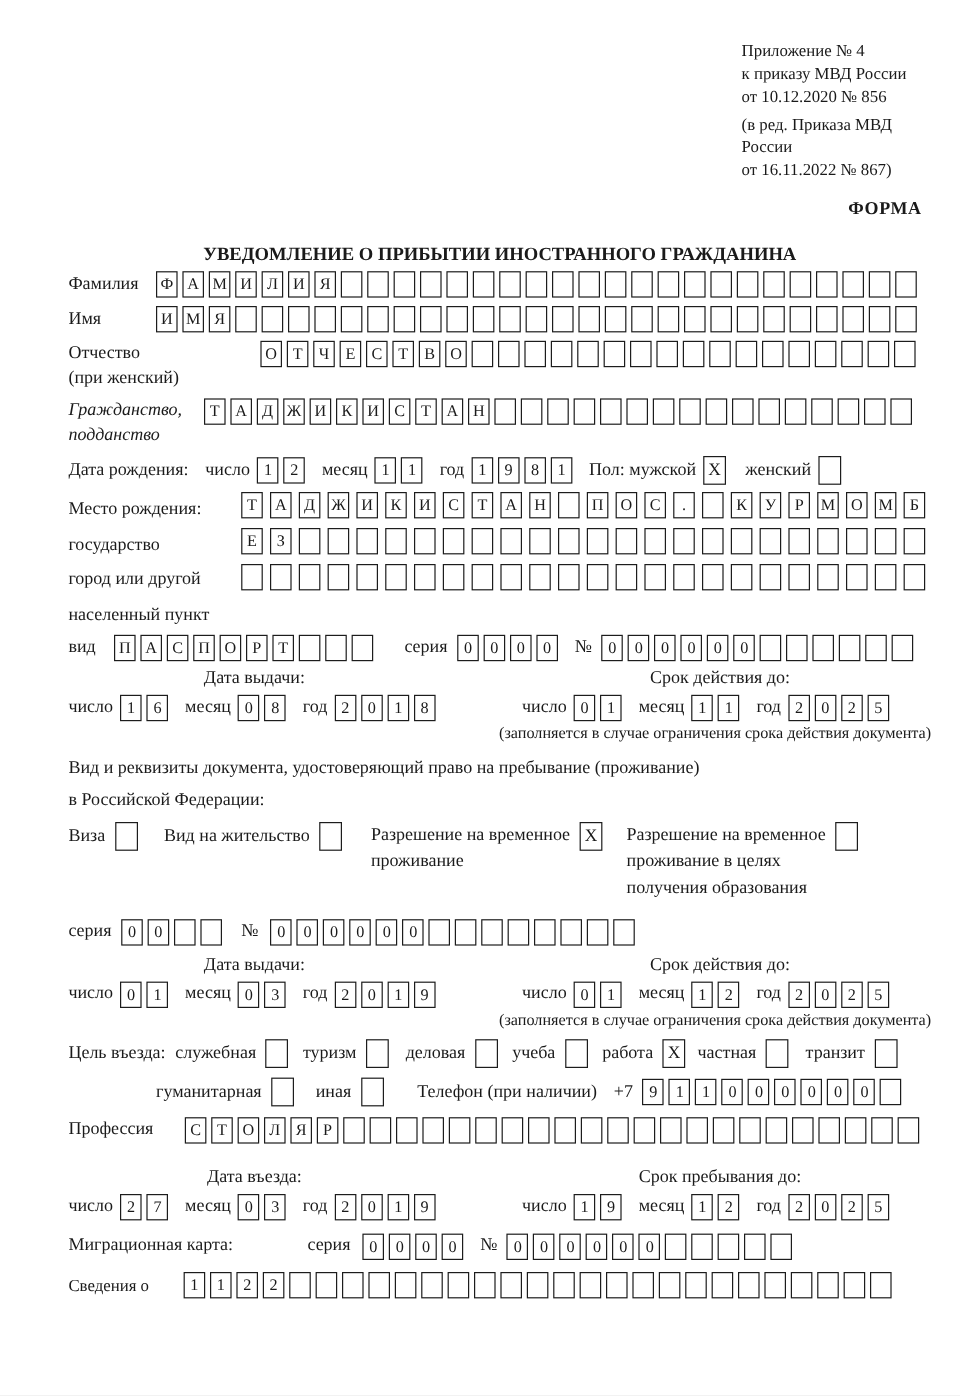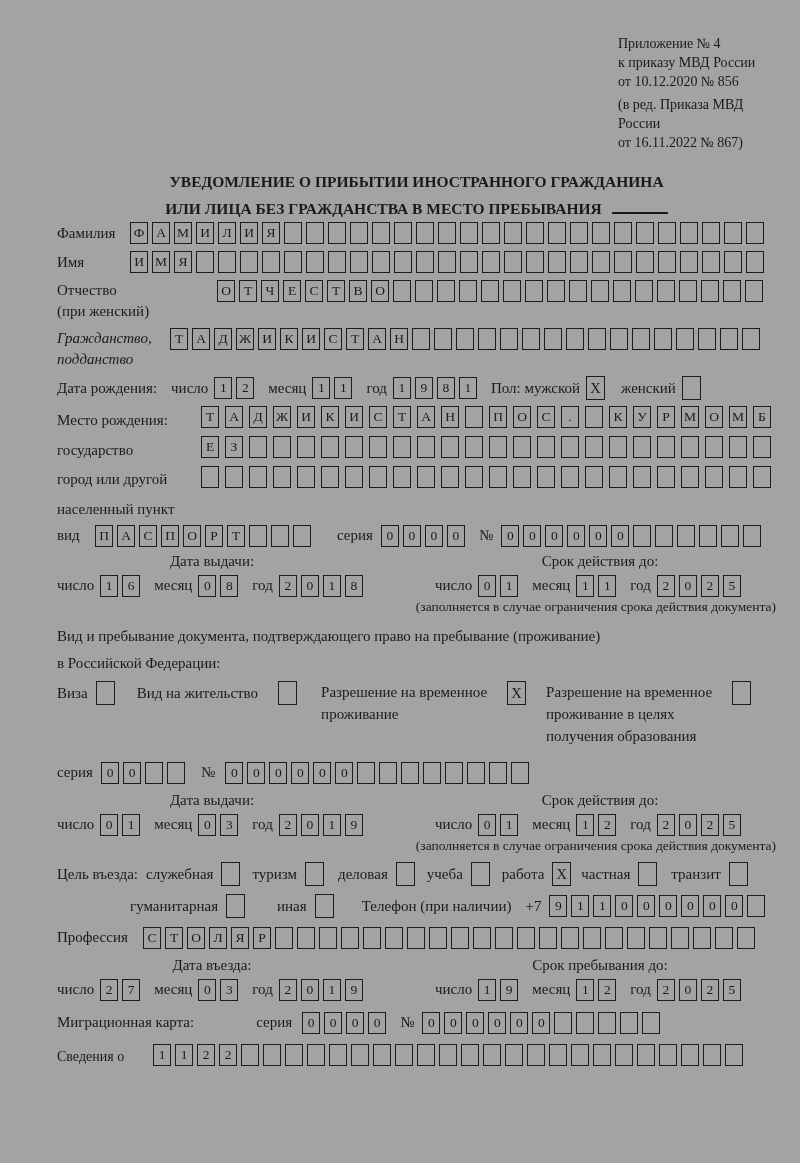--- a/index.html
+++ b/index.html
@@ -1,17 +1,17 @@
 <!DOCTYPE html>
 <html><head>
 <meta charset="utf-8">
 <style>
   html,body{margin:0;padding:0;background:#e8e8e8;}
   .page{
-    width:800px;height:1163px;background:#a3a3a3;color:#1a1a1a;
+    width:800px;height:1163px;background:#ffffff;color:#1a1a1a;
     font-family:"Liberation Serif","DejaVu Serif",serif;font-size:15px;
     box-sizing:border-box;padding:34px 24px 8px 57px;overflow:hidden;position:relative;
   }
   
   .hdr{margin-left:561px;line-height:19px;font-size:14px;}
   .hdr .gap-top{margin-top:4px;}
   .forma{font-weight:bold;font-size:15px;text-align:right;margin:14px 8px 0 0;letter-spacing:.5px;}
   
   .title{text-align:center;font-weight:bold;font-size:15.5px;line-height:27px;margin-top:16px;}
   .tline{display:inline-block;width:56px;border-bottom:2px solid #1a1a1a;margin-left:10px;vertical-align:baseline;}
@@ -49,21 +49,21 @@
   .dcol-l{width:378px;flex:none;}
   .dcol-r{flex:1;}
   .dhead{text-align:center;width:310px;margin-bottom:4px;}
   .dhead.r{width:330px;}
   .drow{display:flex;align-items:center;}
   .note{text-align:right;font-size:13.5px;margin:2px 0 8px 0;}
   
   .opts{margin:4px 0 14px 0;}
   .pair{display:flex;align-items:flex-start;flex:none;}
   .pair .plab{margin-right:8px;line-height:24px;}
-  .ml{margin-left:14px;gap:12px;}
+  .ml{margin-left:14px;}
   .mlbl{text-align:left;line-height:22px;margin-right:8px;}
   .intro{line-height:27px;}
   
   .indent73{margin-left:73px;}
   
   .rep-labels{width:96px;flex:none;line-height:29px;font-size:14px;}
   .rep-rows .boxes{margin-bottom:8px;}
   .mt10{margin-top:10px;}
 </style>
 </head>
@@ -72,24 +72,24 @@
 <div class="page">
 
   <div class="hdr">
     <div>Приложение № 4</div>
     <div>к приказу МВД России</div>
     <div>от 10.12.2020 № 856</div>
     <div class="gap-top">(в ред. Приказа МВД России</div>
     <div>от 16.11.2022 № 867)</div>
   </div>
 
+  <div class="forma">ФОРМА</div>
 
   <div class="title">
     <div>УВЕДОМЛЕНИЕ О ПРИБЫТИИ ИНОСТРАННОГО ГРАЖДАНИНА</div>
-    <div><span>ИЛИ ЛИЦА БЕЗ ГРАЖДАНСТВА В МЕСТО ПРЕБЫВАНИЯ</span><span class="tline"></span></div>
   </div>
 
 
   <div class="frow">
     <div class="lab w73">Фамилия</div>
     <div class="boxes">
         <span class="cb">Ф</span>
         <span class="cb">А</span>
         <span class="cb">М</span>
         <span class="cb">И</span>
@@ -420,21 +420,21 @@
             <span class="cb">2</span>
             <span class="cb">0</span>
             <span class="cb">2</span>
             <span class="cb">5</span>
           </span>
       </div>
     </div>
   </div>
   <div class="note">(заполняется в случае ограничения срока действия документа)</div>
 
-  <div class="intro">Вид и пребывание документа, подтверждающего право на пребывание (проживание)</div>
+  <div class="intro">Вид и реквизиты документа, удостоверяющий право на пребывание (проживание)</div>
   <div class="intro">в Российской Федерации:</div>
 
   <div class="frow opts">
     <span class="pair">
       <span class="plab">Виза</span>
       <span class="chk"></span>
     </span>
     <span class="pair ml" style="margin-left:22px;">
       <span class="plab">Вид на жительство</span>
       <span class="chk"></span>
@@ -561,41 +561,41 @@
       <span class="plab">транзит</span>
       <span class="chk"></span>
     </span>
   </div>
 
   <div class="frow vcenter indent73" style="margin-bottom:8px;">
     <span class="pair">
       <span class="plab">гуманитарная</span>
       <span class="chk"></span>
     </span>
-    <span class="pair" style="margin-left:32px;">
+    <span class="pair" style="margin-left:18px;">
       <span class="plab">иная</span>
       <span class="chk"></span>
     </span>
     <span class="dlab" style="margin:0 14px 0 28px;">Телефон (при наличии)</span>
     <span class="dlab first" style="margin-right:8px;">+7</span>
     <span class="boxes">
         <span class="cb">9</span>
         <span class="cb">1</span>
         <span class="cb">1</span>
         <span class="cb">0</span>
         <span class="cb">0</span>
         <span class="cb">0</span>
         <span class="cb">0</span>
         <span class="cb">0</span>
         <span class="cb">0</span>
         <span class="cb"></span>
       </span>
   </div>
 
-  <div class="frow vcenter" style="margin-bottom:8px;">
+  <div class="frow vcenter" style="margin-bottom:20px;gap:11px;">
     <span class="lab" style="width:86px;">Профессия</span>
     <span class="boxes">
         <span class="cb">С</span>
         <span class="cb">Т</span>
         <span class="cb">О</span>
         <span class="cb">Л</span>
         <span class="cb">Я</span>
         <span class="cb">Р</span>
         <span class="cb"></span>
         <span class="cb"></span>

